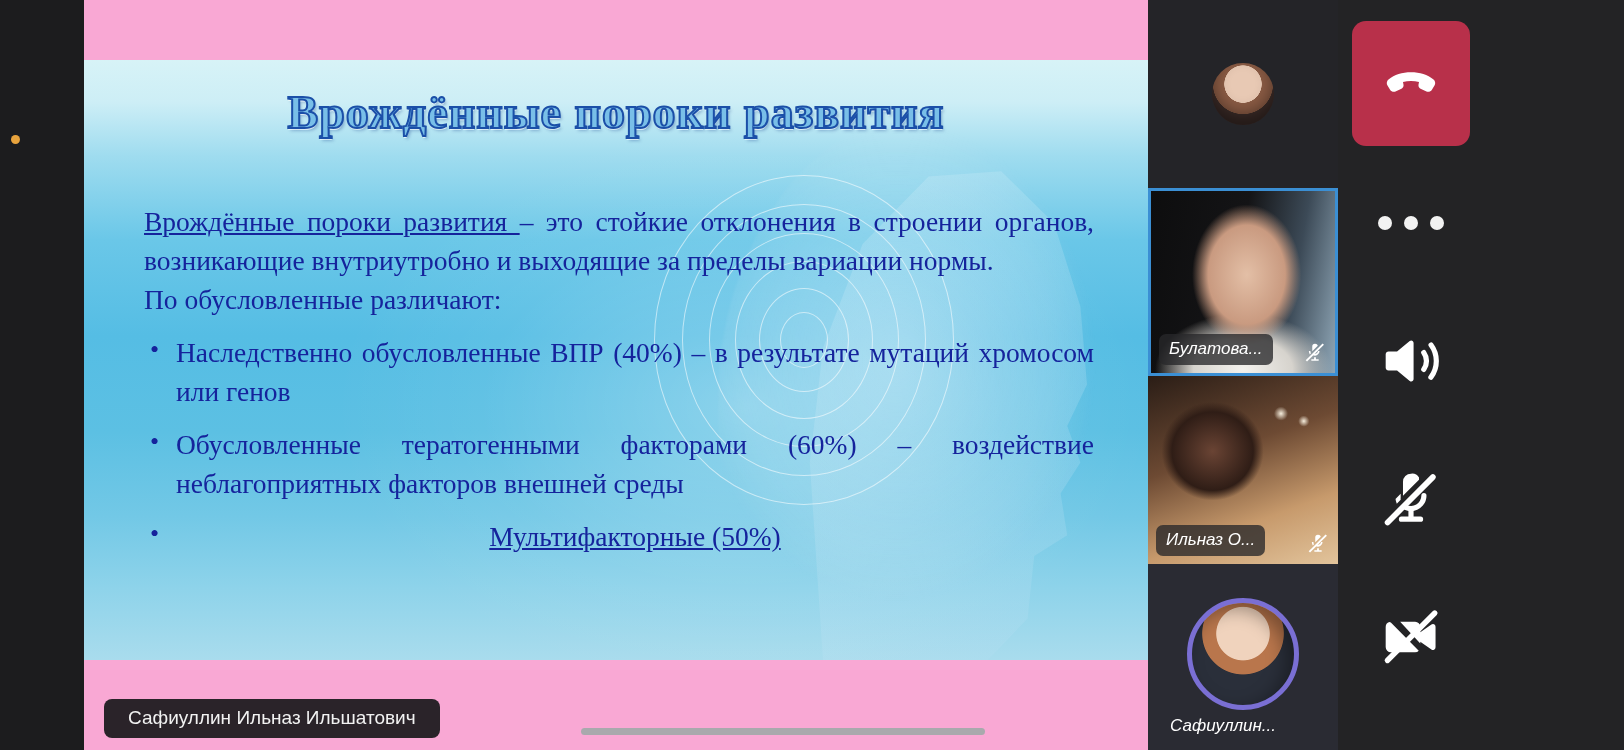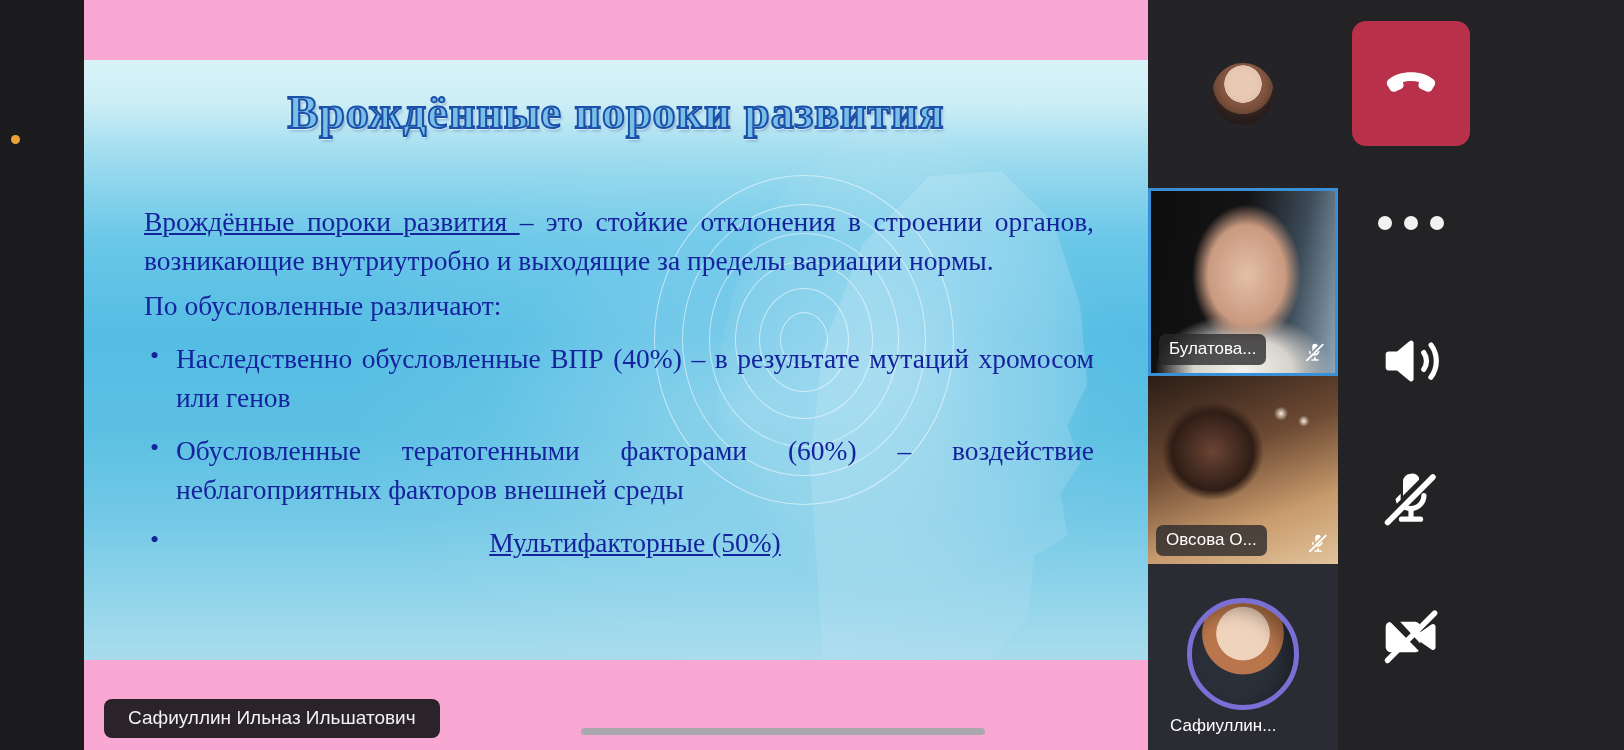--- a/index.html
+++ b/index.html
@@ -78,21 +78,21 @@
     text-shadow: 0 2px 0 rgba(255,255,255,.65), 2px 3px 3px rgba(40,80,150,.35);
     white-space: nowrap;
   }
   .slide-body {
     position: absolute; left: 60px; top: 142px; width: 950px;
     font-family: "Liberation Serif", serif;
     color: #15239c;
     font-size: 27.5px;
     line-height: 1.42;
   }
-  .para { text-align: justify; margin-bottom: 6px; }
+  .para { text-align: justify; margin-bottom: 0; }
   .para .lead { text-decoration: underline; }
   .para.noj { text-align: left; margin-bottom: 14px; }
   .bullets { list-style: none; }
   .bullets li {
     position: relative;
     padding-left: 32px;
     margin-bottom: 14px;
     text-align: justify;
   }
   .bullets li::before {
@@ -118,21 +118,21 @@
     border-radius: 4px;
   }
 
   
   .filmstrip {
     position: absolute; left: 1148px; top: 0; width: 190px; height: 750px;
     background: #1b1b1d;
   }
   .tile {
     position: relative; width: 190px; height: 188px;
-    background: #131315; overflow: hidden;
+    background: #131315; overflow: hidden; font-style: italic;
   }
   .tile.speaking { border: 3px solid #3b8fd4; }
   .tile-1 { background: #242428; }
   .avatar-small {
     position: absolute; left: 50%; top: 50%; transform: translate(-50%,-50%);
     width: 62px; height: 62px; border-radius: 50%;
     background: radial-gradient(circle at 50% 34%, #e8c9b4 0 36%, #8a5b44 37% 58%, #3f2e2a 59% 100%);
     box-shadow: inset 0 -10px 16px rgba(0,0,0,.45);
   }
   .cam-1 {
@@ -256,21 +256,21 @@
           <path d="M12 3a3 3 0 0 0-3 3v5.2l6-6V6a3 3 0 0 0-3-3z"></path>
           <path d="M17 11a5 5 0 0 1-7.6 4.3l1.5-1.5A3.3 3.3 0 0 0 15.3 11H17zM7 11a5 5 0 0 0 .6 2.4L6.4 14.6A6.7 6.7 0 0 1 5.3 11H7z"></path>
           <path d="M11 17.8V20H8v1.6h8V20h-3v-2.2z"></path>
           <rect x="2.2" y="20.2" width="26" height="2.1" transform="rotate(-45 3 21)"></rect>
         </svg>
       </div>
     </div>
 
     <div class="tile">
       <div class="cam-2"></div>
-      <div class="name-pill">Овсова О...</div>
+      <div class="name-pill">Ильназ О...</div>
       <div class="mic-badge">
         <svg viewBox="0 0 24 24" fill="#fff">
           <path d="M12 3a3 3 0 0 0-3 3v5.2l6-6V6a3 3 0 0 0-3-3z"></path>
           <path d="M17 11a5 5 0 0 1-7.6 4.3l1.5-1.5A3.3 3.3 0 0 0 15.3 11H17zM7 11a5 5 0 0 0 .6 2.4L6.4 14.6A6.7 6.7 0 0 1 5.3 11H7z"></path>
           <path d="M11 17.8V20H8v1.6h8V20h-3v-2.2z"></path>
           <rect x="2.2" y="20.2" width="26" height="2.1" transform="rotate(-45 3 21)"></rect>
         </svg>
       </div>
     </div>
 

